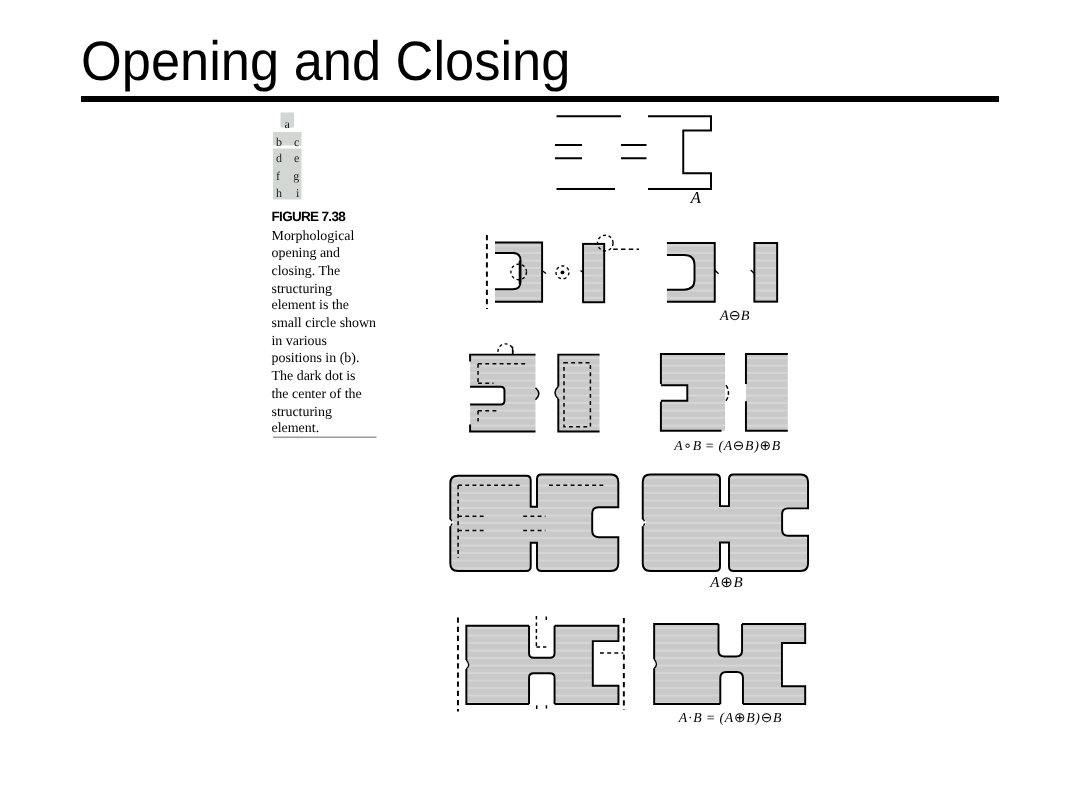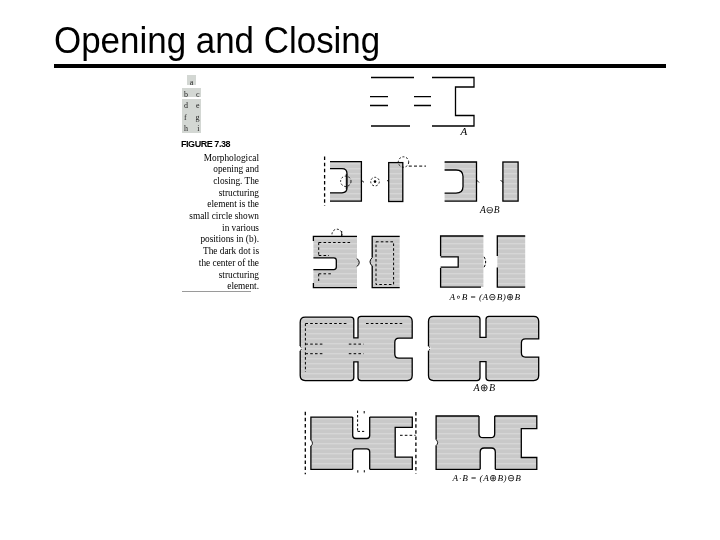--- a/index.html
+++ b/index.html
@@ -36,21 +36,21 @@
       </div>
     <div style="display:flex;justify-content:space-between;padding:0 1.5px 0 2px;">
         <span>h</span>
         <span>i</span>
       </div>
   </div>
 
   <div class="abs" style="left:181px;top:139px;width:78px;font-family:'Liberation Serif',serif;color:#000;">
     <div style="font-family:'Liberation Sans',sans-serif;font-weight:bold;font-size:9px;letter-spacing:-0.45px;">FIGURE 7.38</div>
 
-    <div style="font-size:9.3px;line-height:11.7px;margin-top:3.5px;text-align:right;">Morphological<br>opening and<br>closing. The<br>structuring<br>element is the<br>small circle shown<br>in various<br>positions in (b).<br>The dark dot is<br>the center of the<br>structuring<br>element.</div>
+    <div style="font-size:9.3px;line-height:11.7px;margin-top:3.5px;">Morphological<br>opening and<br>closing. The<br>structuring<br>element is the<br>small circle shown<br>in various<br>positions in (b).<br>The dark dot is<br>the center of the<br>structuring<br>element.</div>
   </div>
 
   <div class="abs" style="left:182px;top:291px;width:69px;height:1.4px;background:#9a9a9a;"></div>
 
   <svg class="abs" style="left:0;top:0;" width="720" height="540" viewBox="0 0 720 540">
     <defs>
       <pattern id="gy" width="8" height="5" patternUnits="userSpaceOnUse">
         <rect width="8" height="5" fill="#c9c9c9"></rect>
         <rect y="3" width="8" height="1.4" fill="#d6d6d6"></rect>
       </pattern>

